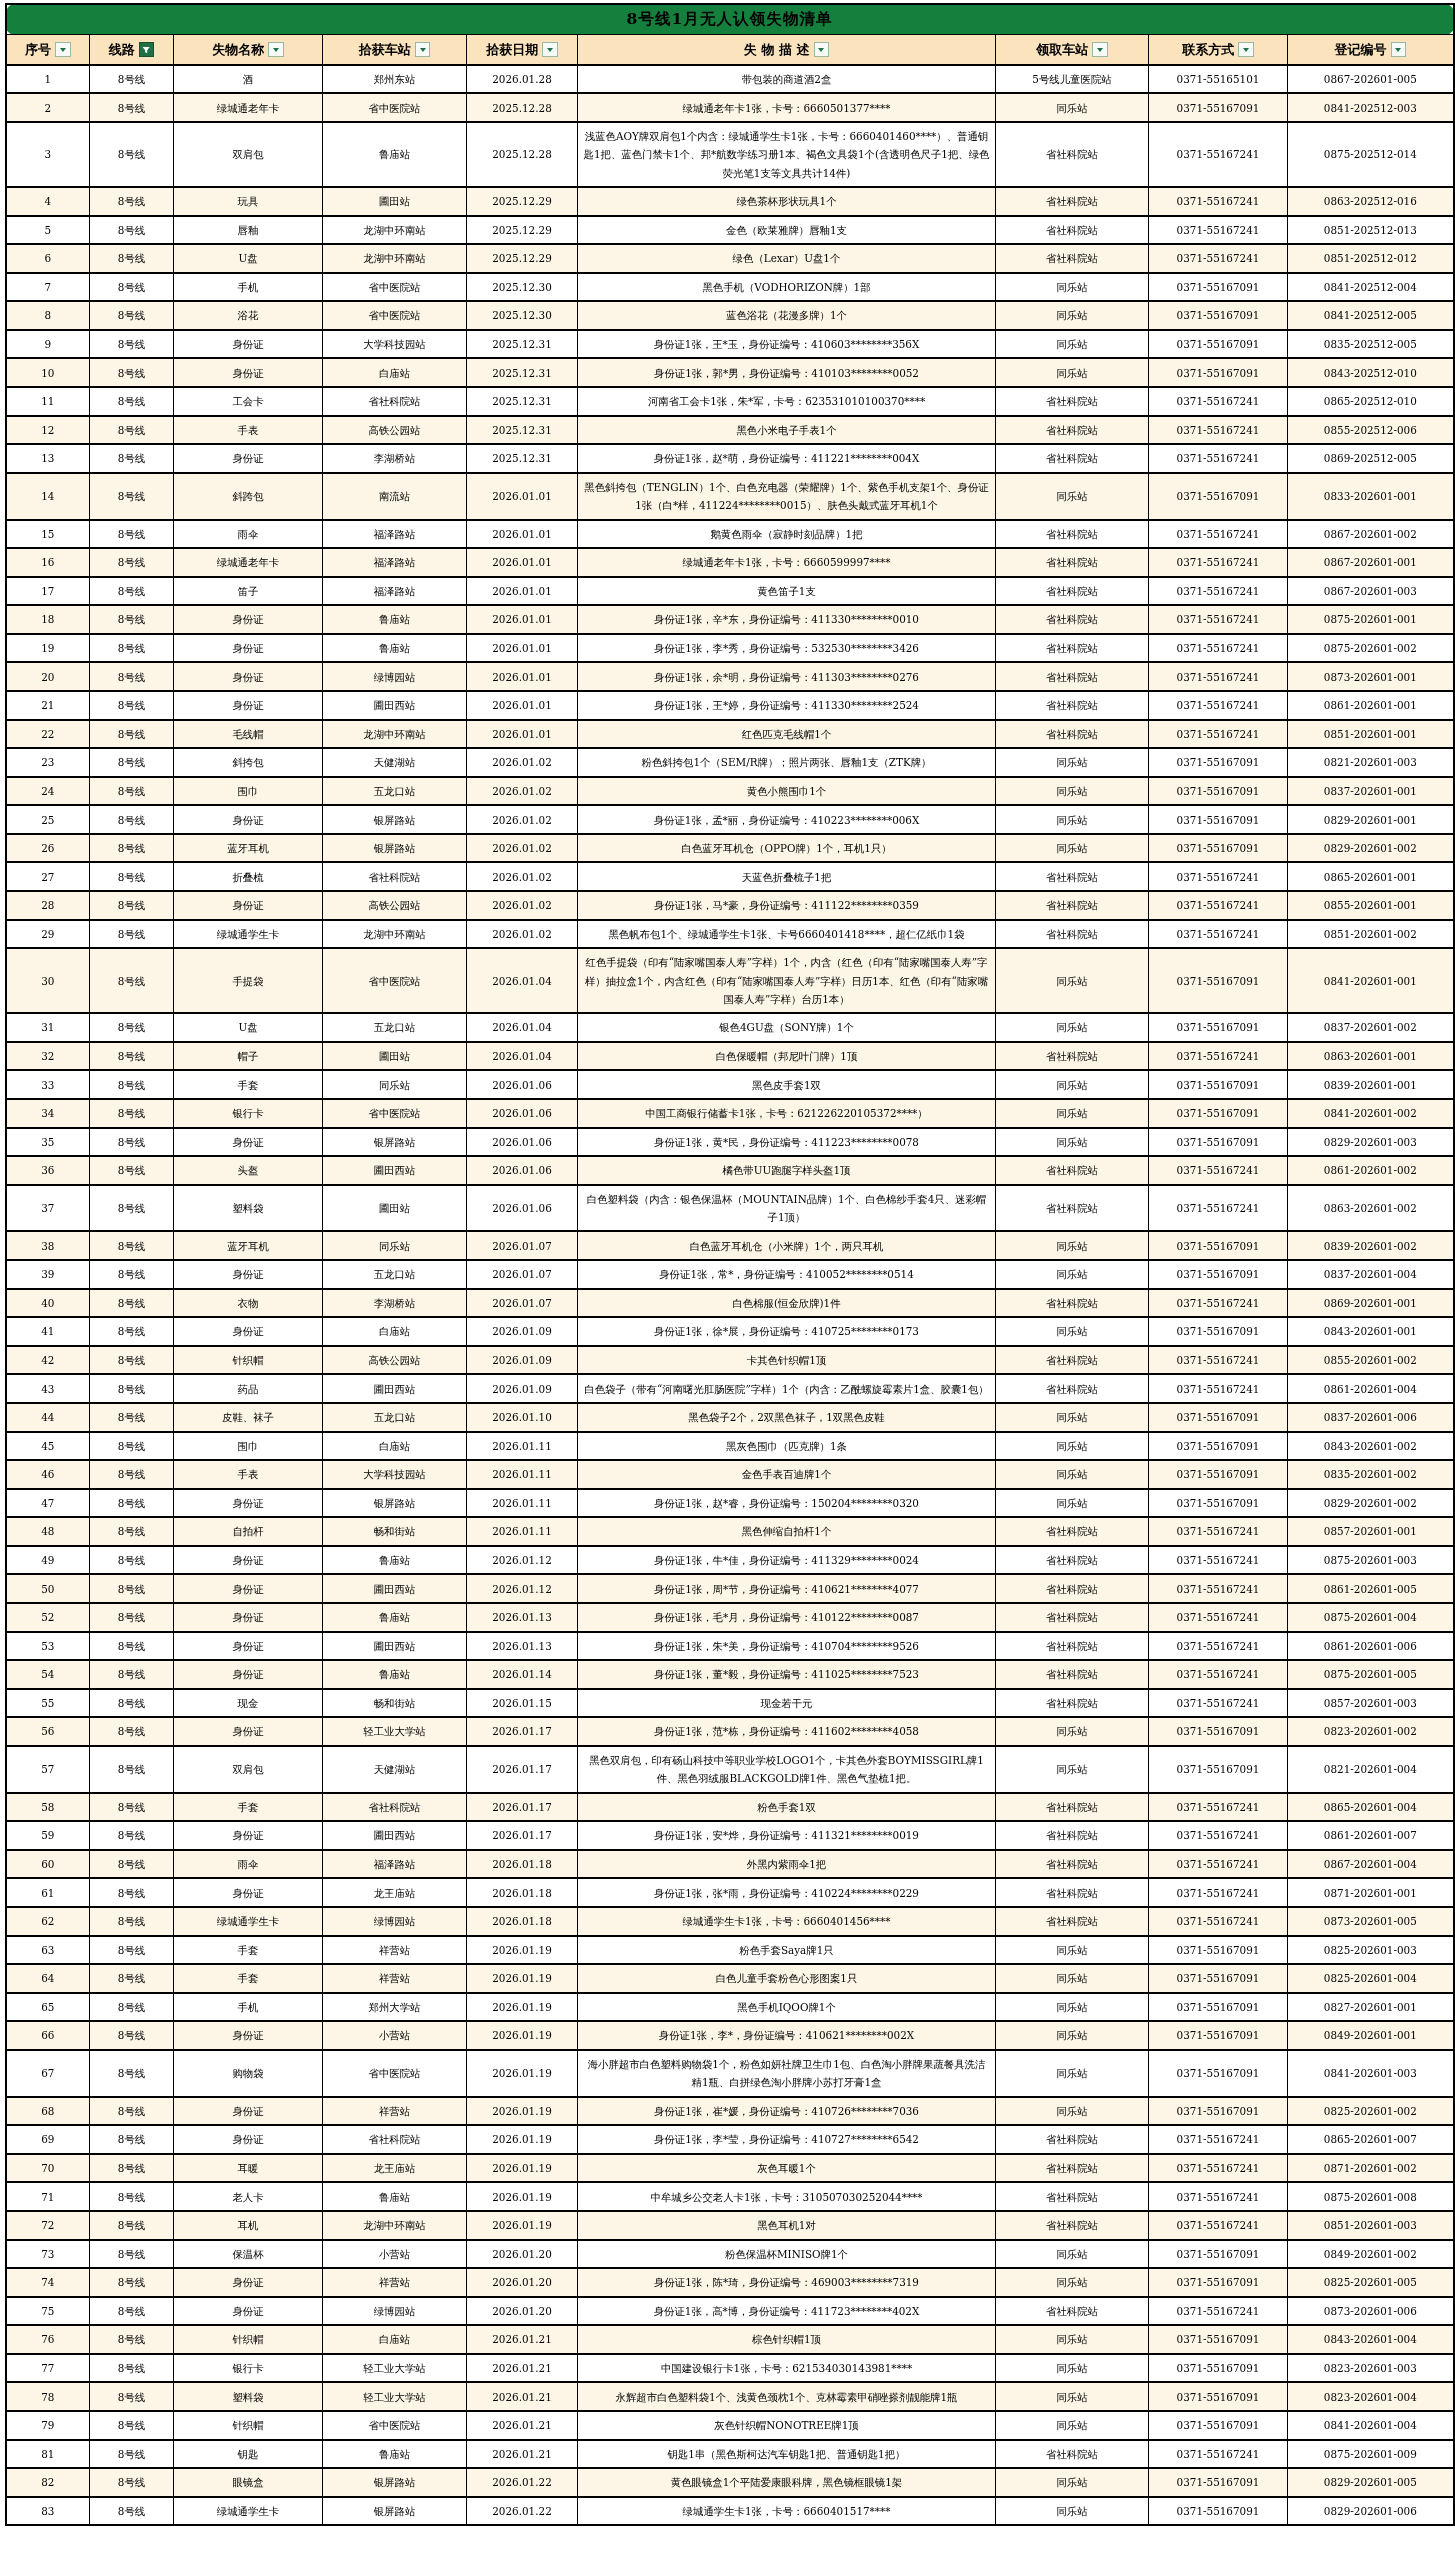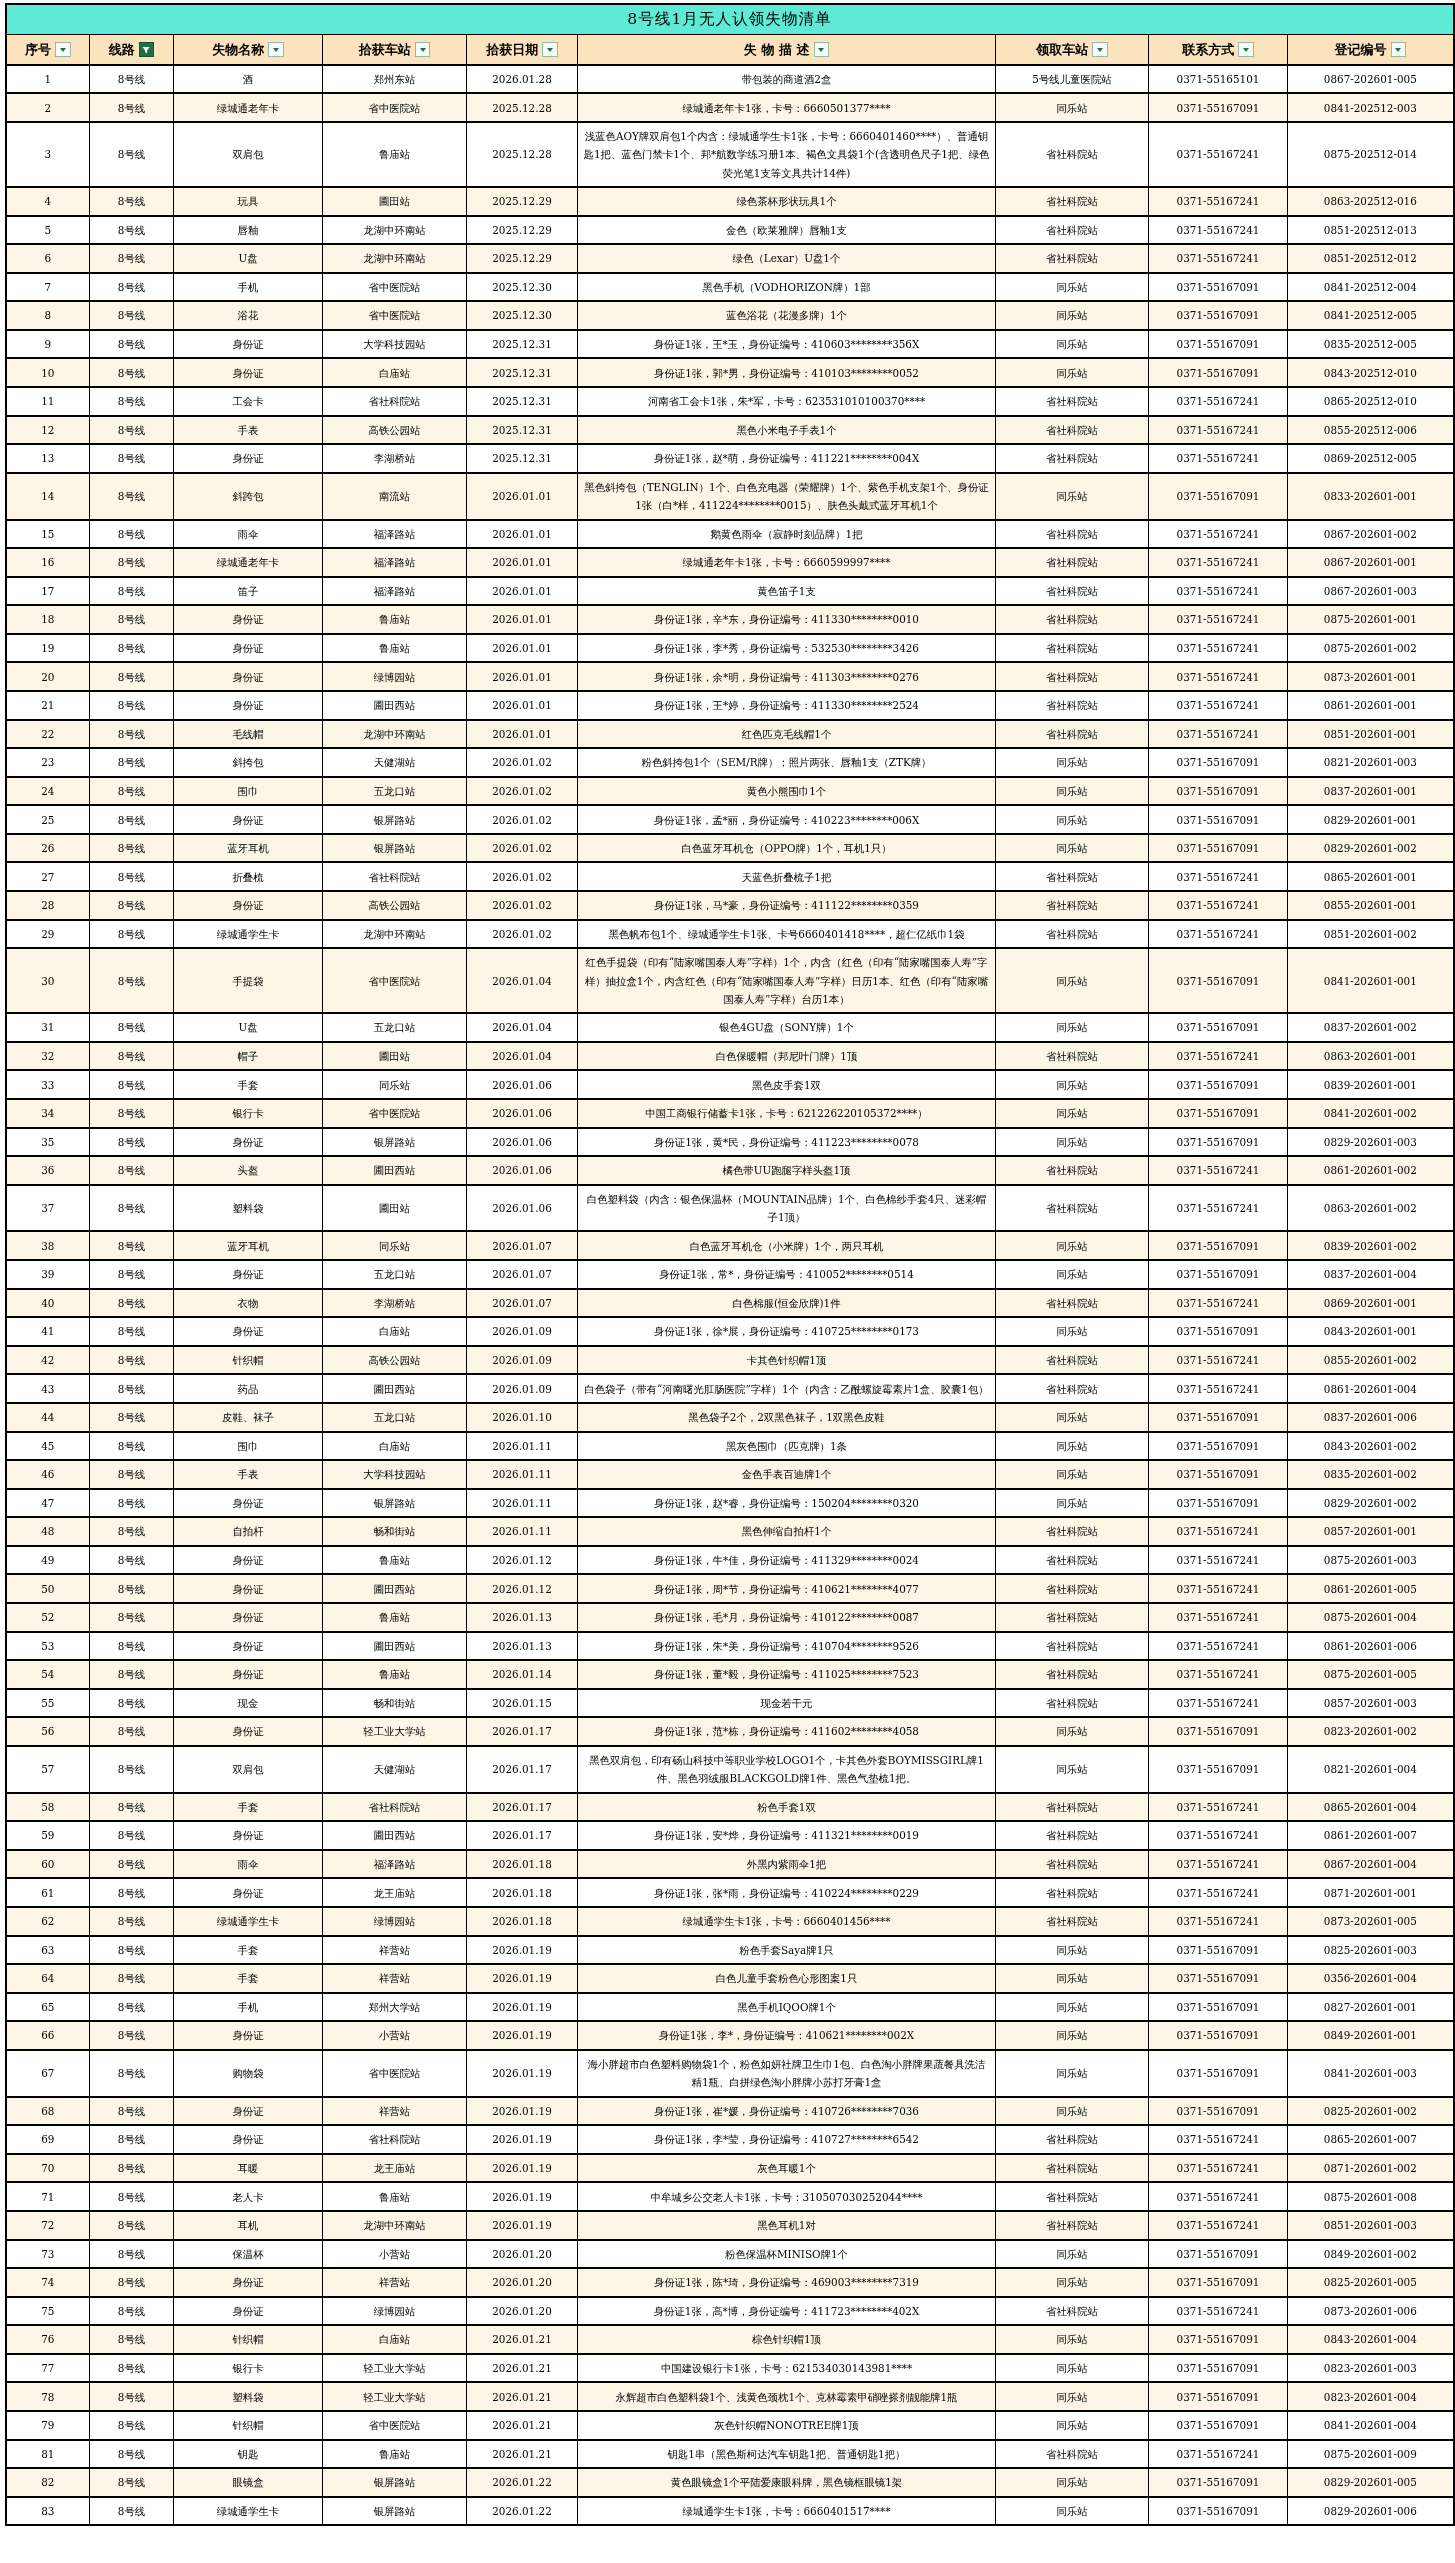--- a/index.html
+++ b/index.html
@@ -1,20 +1,20 @@
 <!DOCTYPE html>
 <html lang="zh" style="font-size:8.3px"><head>
 <meta charset="utf-8">
 <style>
   html,body{margin:0;padding:0;background:#ffffff;}
   body{font-family:"DejaVu Serif","Liberation Serif",serif;color:#000;width:1456px;}
   .sheet{width:1447px;margin:0 auto;padding-top:3.1px;}
   table{border-collapse:collapse;table-layout:fixed;width:1447px;border:2.6px solid #000;}
-  .title-cell{background:#5eead4;text-align:center;font-weight:normal;font-size:15.6px;
-    padding:4.2px 0;border-bottom:1.6px solid #000;letter-spacing:1px;}
+  .title-cell{background:#15803d;text-align:center;font-weight:bold;font-size:15.6px;
+    padding:4.2px 0;border-bottom:1.6px solid #000;letter-spacing:1px;border-radius:9px;}
   th{background:#fbe3bd;font-weight:bold;font-size:13px;padding:5.2px 2.1px;
     border-right:1px solid #000;border-bottom:2.1px solid #000;position:relative;}
   .th-inner{display:flex;align-items:center;justify-content:center;gap:4.2px;}
   td{border-right:1px solid #000;border-bottom:2.1px solid #000;text-align:center;
     font-size:10.4px;line-height:1.75;padding:4.2px 5.2px;word-break:break-all;height:16.6px;vertical-align:middle;}
   tr.alt td{background:#fdf6e7;}
   tr.norm td{background:#ffffff;}
   th:last-child,td:last-child{border-right:none;}
   
   .filter-btn{display:inline-flex;align-items:center;justify-content:center;
@@ -808,21 +808,21 @@
         </tr>
         <tr class="alt">
           <td class="num">64</td>
           <td>8号线</td>
           <td>手套</td>
           <td>祥营站</td>
           <td class="num">2026.01.19</td>
           <td>白色儿童手套粉色心形图案1只</td>
           <td>同乐站</td>
           <td class="num">0371-55167091</td>
-          <td class="num">0356-202601-004</td>
+          <td class="num">0825-202601-004</td>
         </tr>
         <tr class="norm">
           <td class="num">65</td>
           <td>8号线</td>
           <td>手机</td>
           <td>郑州大学站</td>
           <td class="num">2026.01.19</td>
           <td>黑色手机IQOO牌1个</td>
           <td>同乐站</td>
           <td class="num">0371-55167091</td>

